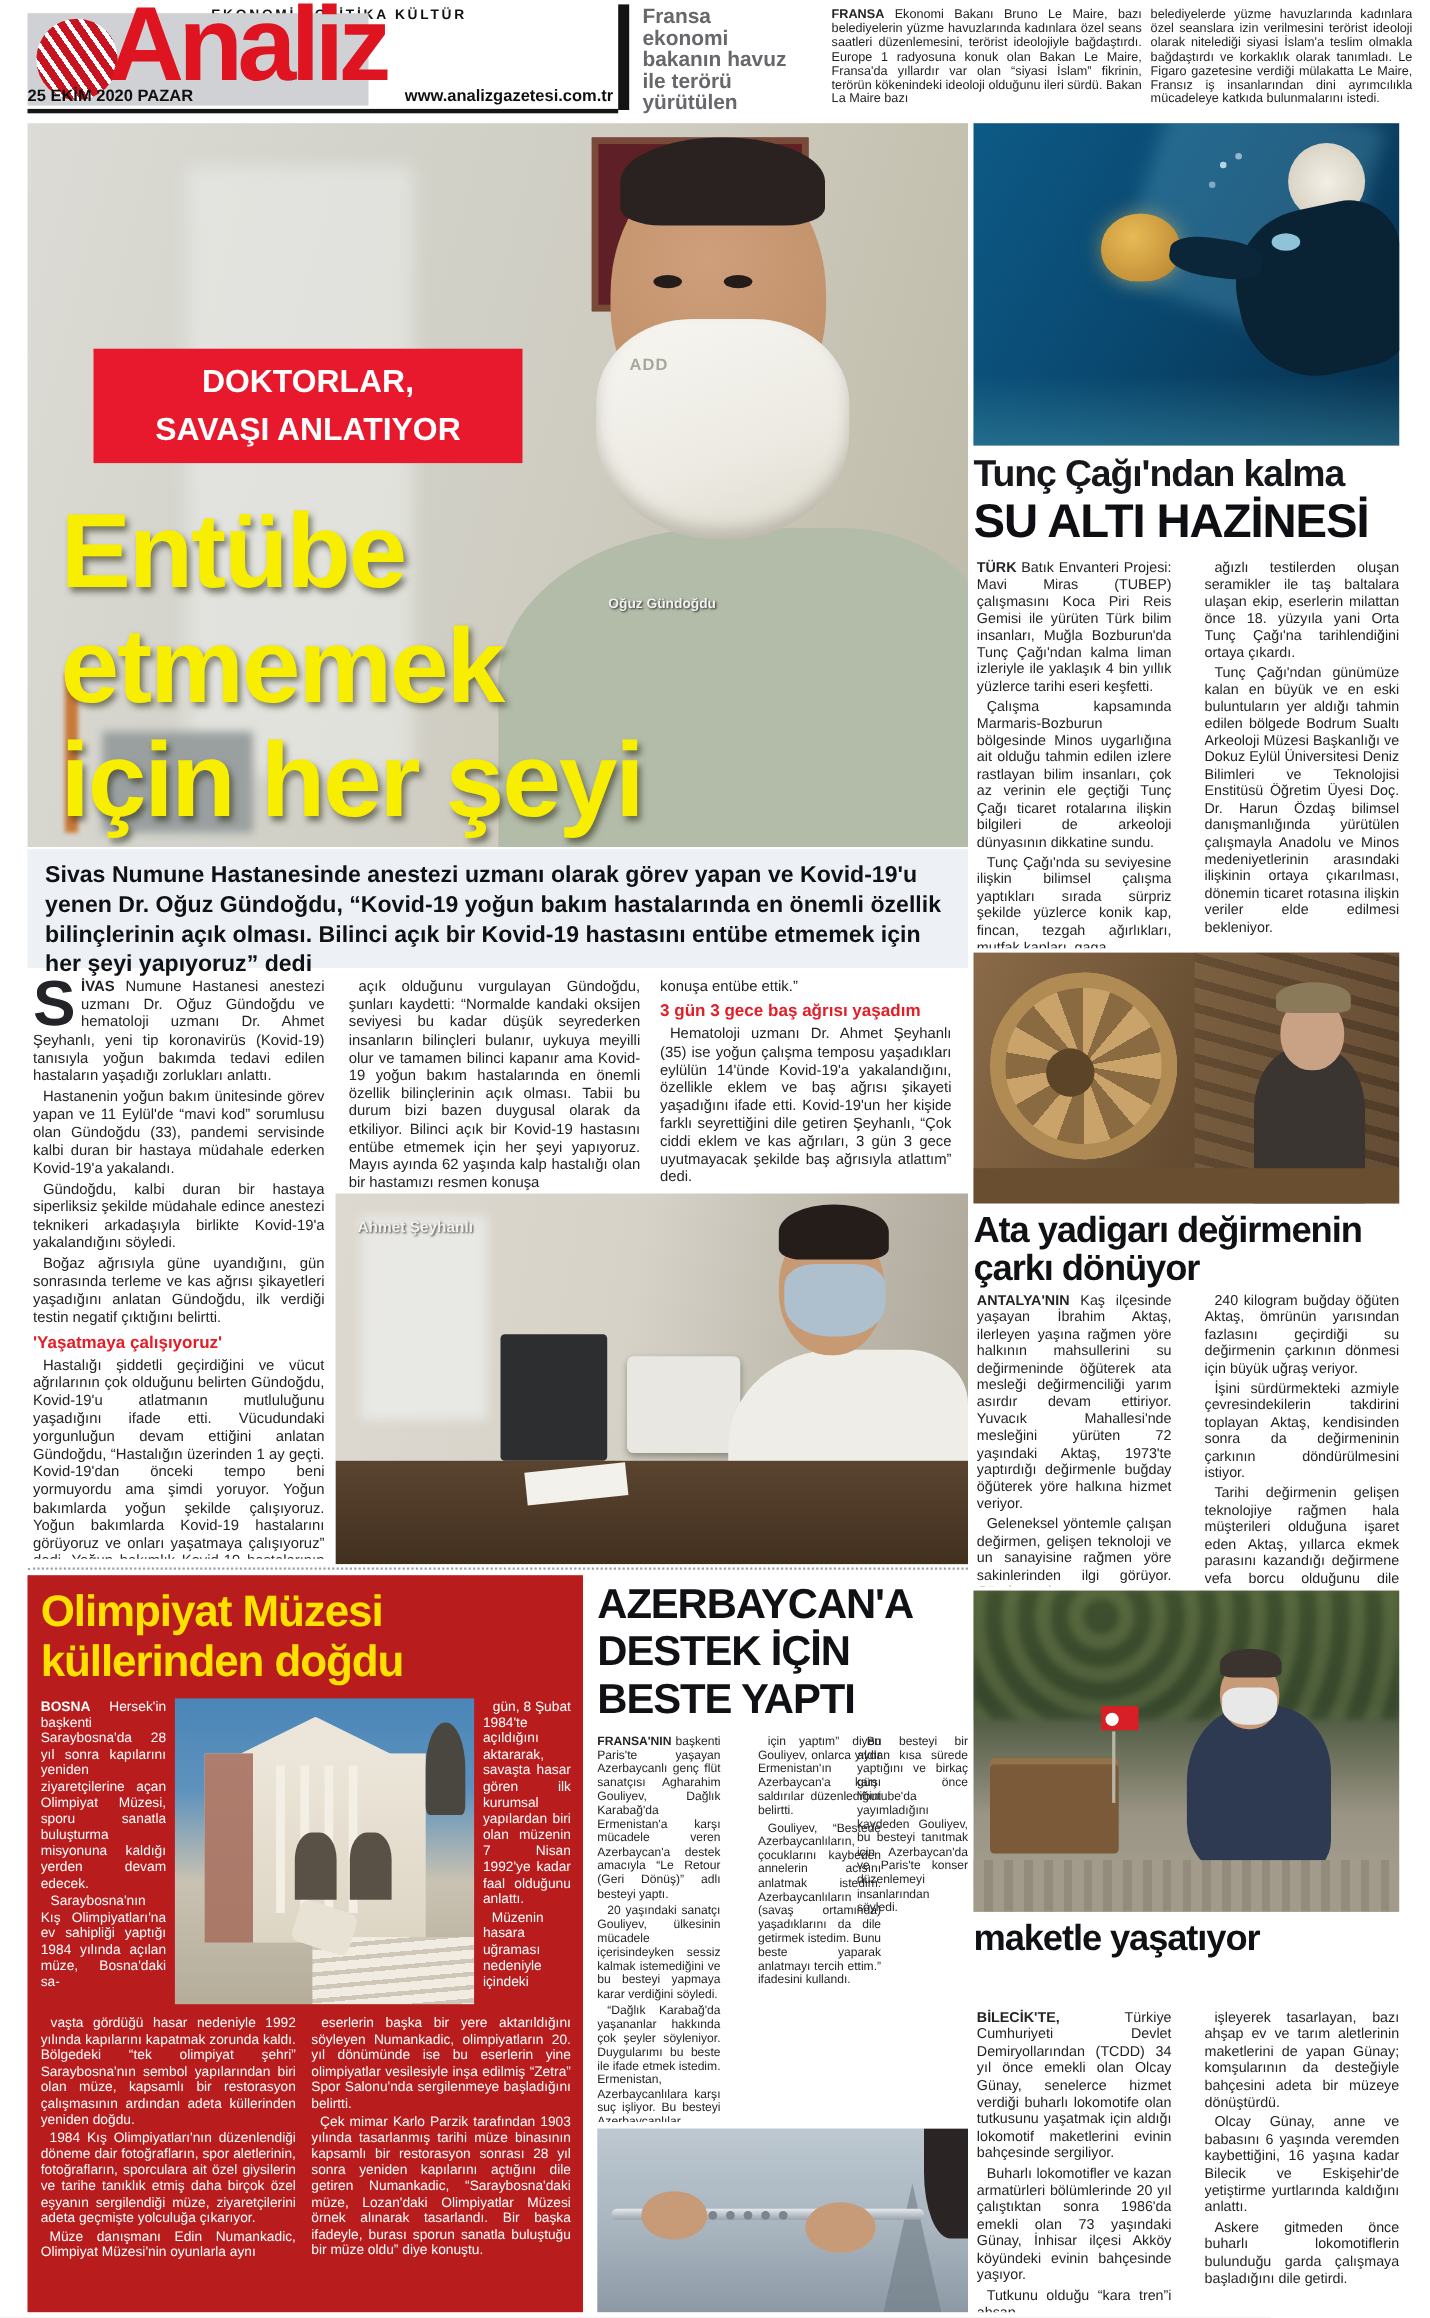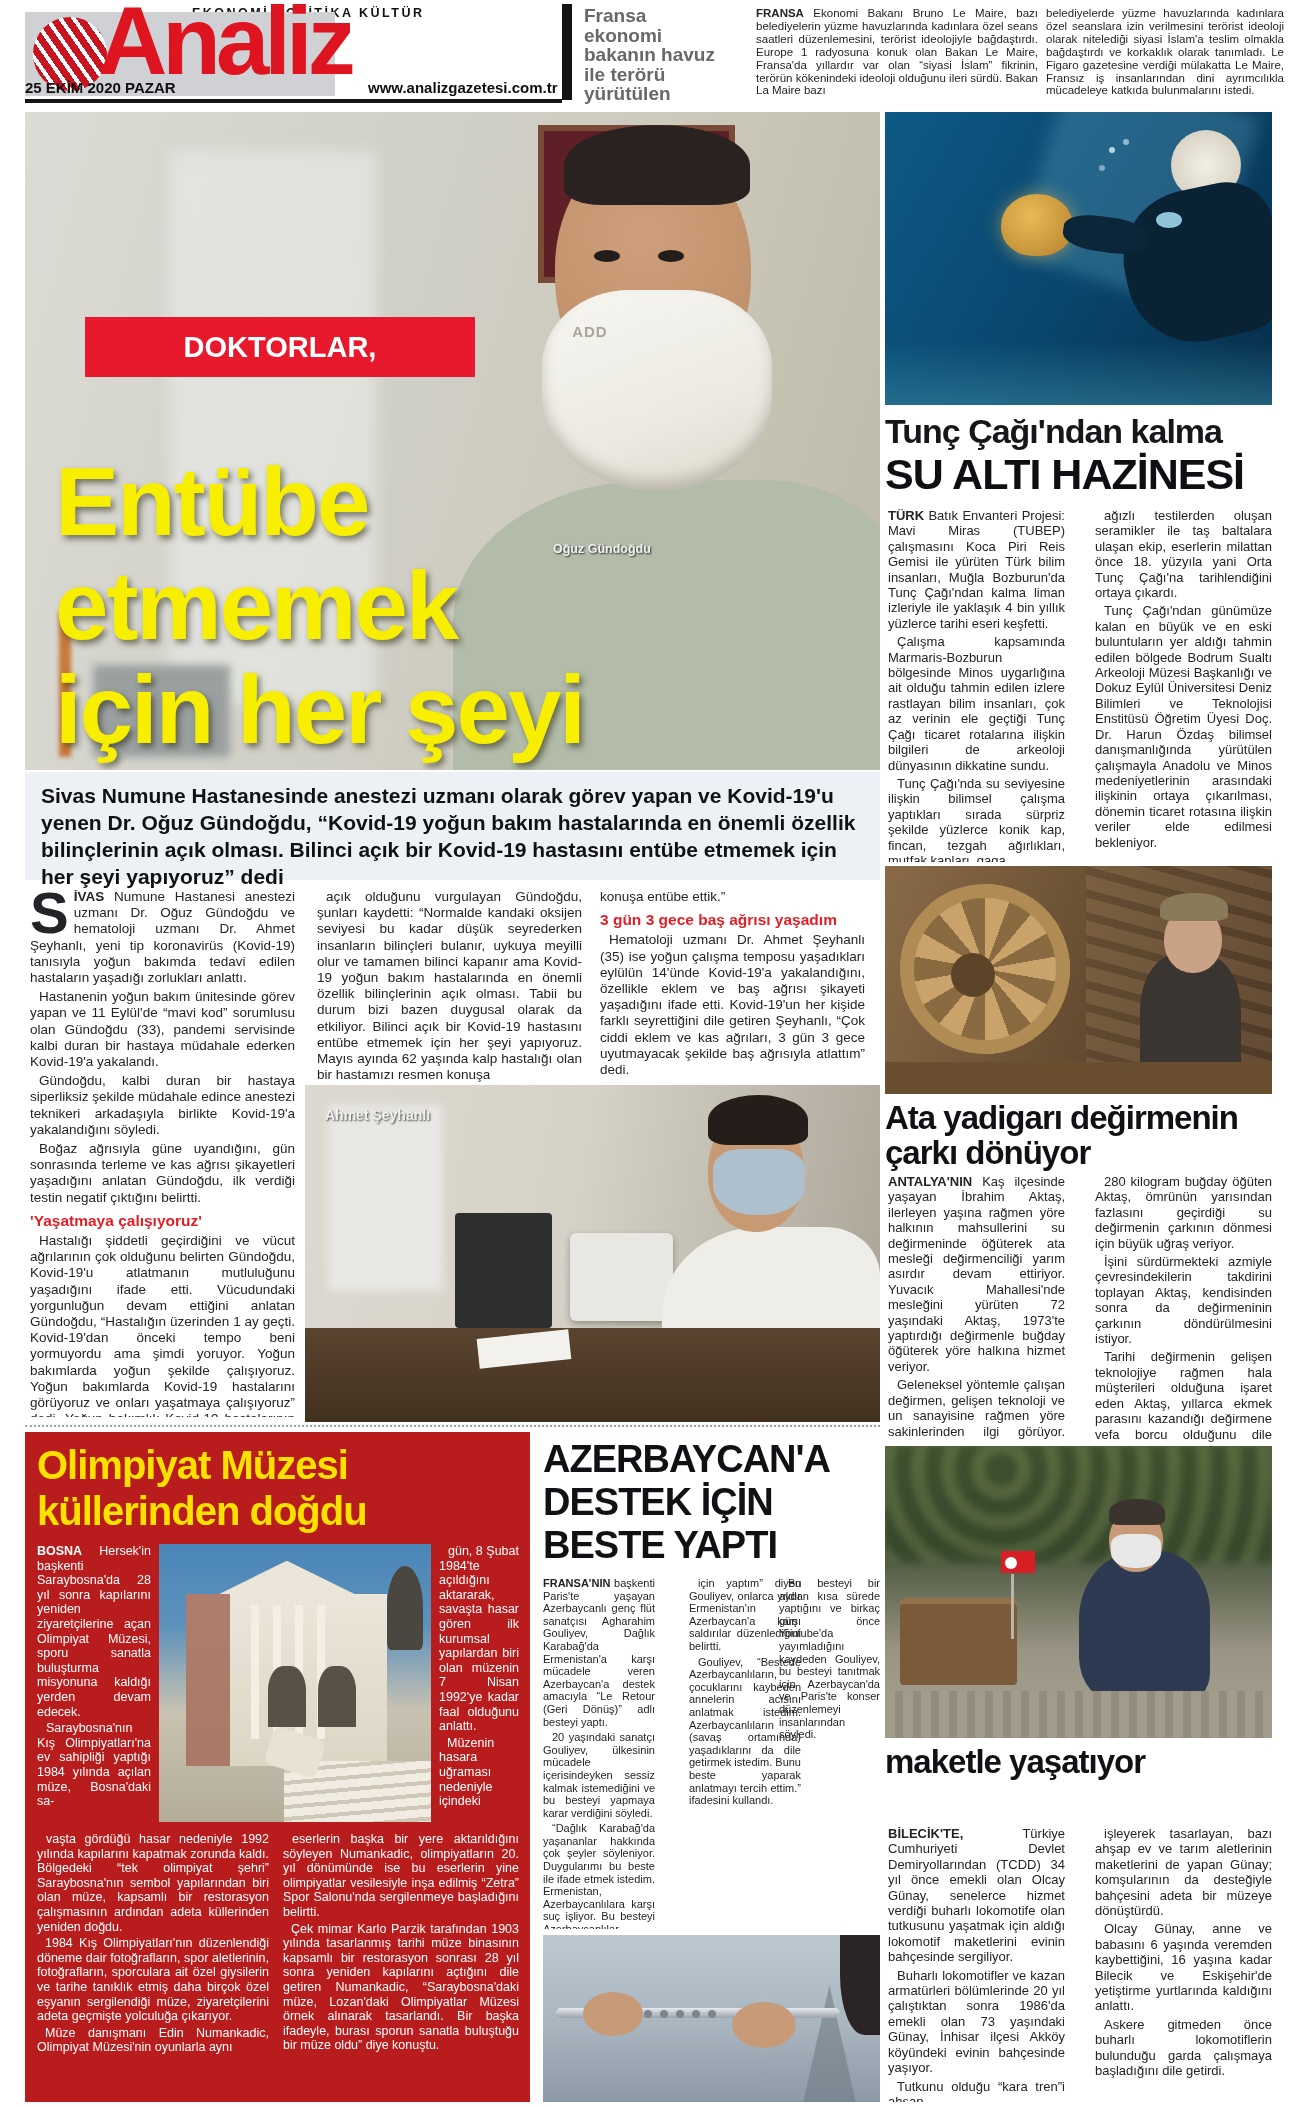--- a/index.html
+++ b/index.html
@@ -122,20 +122,21 @@
     <div class="shape" style="left:8%;top:84%;width:16%;height:14%;background:#9aa0a0;filter:blur(4px);"></div>
     <div class="shape" style="left:50%;top:56%;width:52%;height:48%;background:#b3bca9;border-radius:45% 30% 0 0;"></div>
     <div class="shape" style="left:62%;top:5%;width:196px;height:256px;border-radius:48%;background:radial-gradient(circle at 45% 35%,#cf9f7b,#b98a63);"></div>
     <div class="shape" style="left:63%;top:2%;width:186px;height:80px;border-radius:50% 50% 20% 20%;background:#2a2220;"></div>
     <div class="shape" style="left:66.5%;top:21%;width:26px;height:12px;border-radius:50%;background:#241c18;"></div>
     <div class="shape" style="left:74%;top:21%;width:26px;height:12px;border-radius:50%;background:#241c18;"></div>
     <div class="shape" style="left:60.5%;top:27%;width:230px;height:200px;border-radius:38% 38% 48% 48%;background:linear-gradient(160deg,#f7f6f2 0%,#eceae2 60%,#ddd9cd 100%);box-shadow:inset 0 -10px 14px rgba(120,115,100,.35);"></div>
     <div class="shape" style="left:64%;top:32%;color:#a9a69c;font-size:15px;font-weight:700;letter-spacing:1px;">ADD</div>
     <div class="abs" id="kicker">
         <span class="hl-line">DOKTORLAR,</span>
+        <span class="hl-line">SAVAŞI ANLATIYOR</span>
       </div>
     <div class="abs" id="main-hl">
         <span class="hl-line">Entübe</span>
         <span class="hl-line">etmemek</span>
         <span class="hl-line">için her şeyi</span>
         <span class="hl-line">yapıyoruz</span>
       </div>
     <div class="abs" id="main-credit">Oğuz Gündoğdu</div>
   </div>
 
@@ -299,21 +300,21 @@
       <span class="hl-line">çarkı dönüyor</span>
     </div>
   <div class="jcol" id="mill-c1">
     <p><b class="lead">ANTALYA'NIN</b> <span>Kaş ilçesinde yaşayan İbrahim Aktaş, ilerleyen yaşına rağmen yöre halkının mahsullerini su değirmeninde öğüterek ata mesleği değirmenciliği yarım asırdır devam ettiriyor. Yuvacık Mahallesi'nde mesleğini yürüten 72 yaşındaki Aktaş, 1973'te yaptırdığı değirmenle buğday öğüterek yöre halkına hizmet veriyor.</span></p>
     <div class="paras">
         <p>Geleneksel yöntemle çalışan değirmen, gelişen teknoloji ve un sanayisine rağmen yöre sakinlerinden ilgi görüyor. Günde ortalama</p>
       </div>
   </div>
   <div class="jcol" id="mill-c2">
     <div class="paras">
-        <p>280 kilogram buğday öğüten Aktaş, ömrünün yarısından fazlasını geçirdiği su değirmenin çarkının dönmesi için büyük uğraş veriyor.</p>
+        <p>240 kilogram buğday öğüten Aktaş, ömrünün yarısından fazlasını geçirdiği su değirmenin çarkının dönmesi için büyük uğraş veriyor.</p>
         <p>İşini sürdürmekteki azmiyle çevresindekilerin takdirini toplayan Aktaş, kendisinden sonra da değirmeninin çarkının döndürülmesini istiyor.</p>
         <p>Tarihi değirmenin gelişen teknolojiye rağmen hala müşterileri olduğuna işaret eden Aktaş, yıllarca ekmek parasını kazandığı değirmene vefa borcu olduğunu dile getirdi.</p>
       </div>
   </div>
 
   <div class="photo" id="crouch-photo">
     <div class="shape" style="left:0;top:0;width:100%;height:40%;background:repeating-radial-gradient(circle at 30% 20%,rgba(40,60,30,.5) 0 16px,rgba(90,110,60,.4) 16px 30px);filter:blur(3px);"></div>
     <div class="shape" style="left:4%;top:52%;width:30%;height:30%;background:#7a5a38;border-radius:4px;box-shadow:inset 0 6px 0 #93714a;"></div>
     <div class="shape" style="left:30%;top:36%;width:34px;height:22px;background:#d81f26;"></div>
     <div class="shape" style="left:31%;top:38%;width:12px;height:12px;border-radius:50%;background:#fff;"></div>

